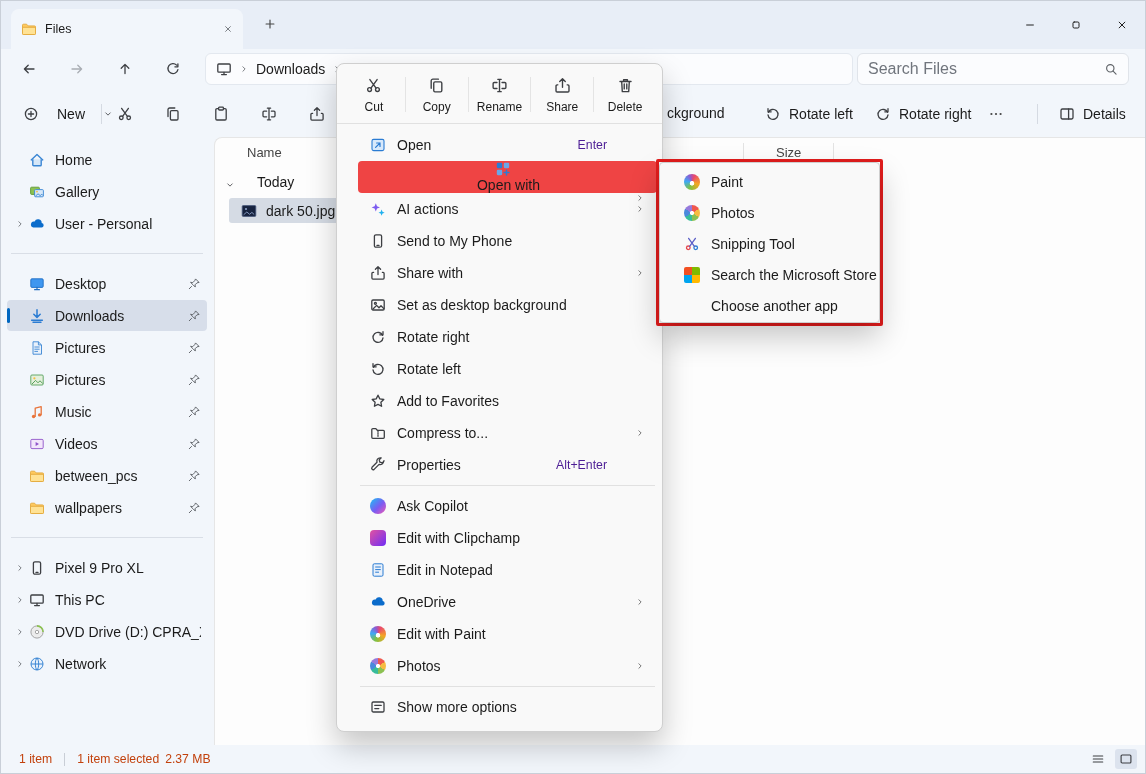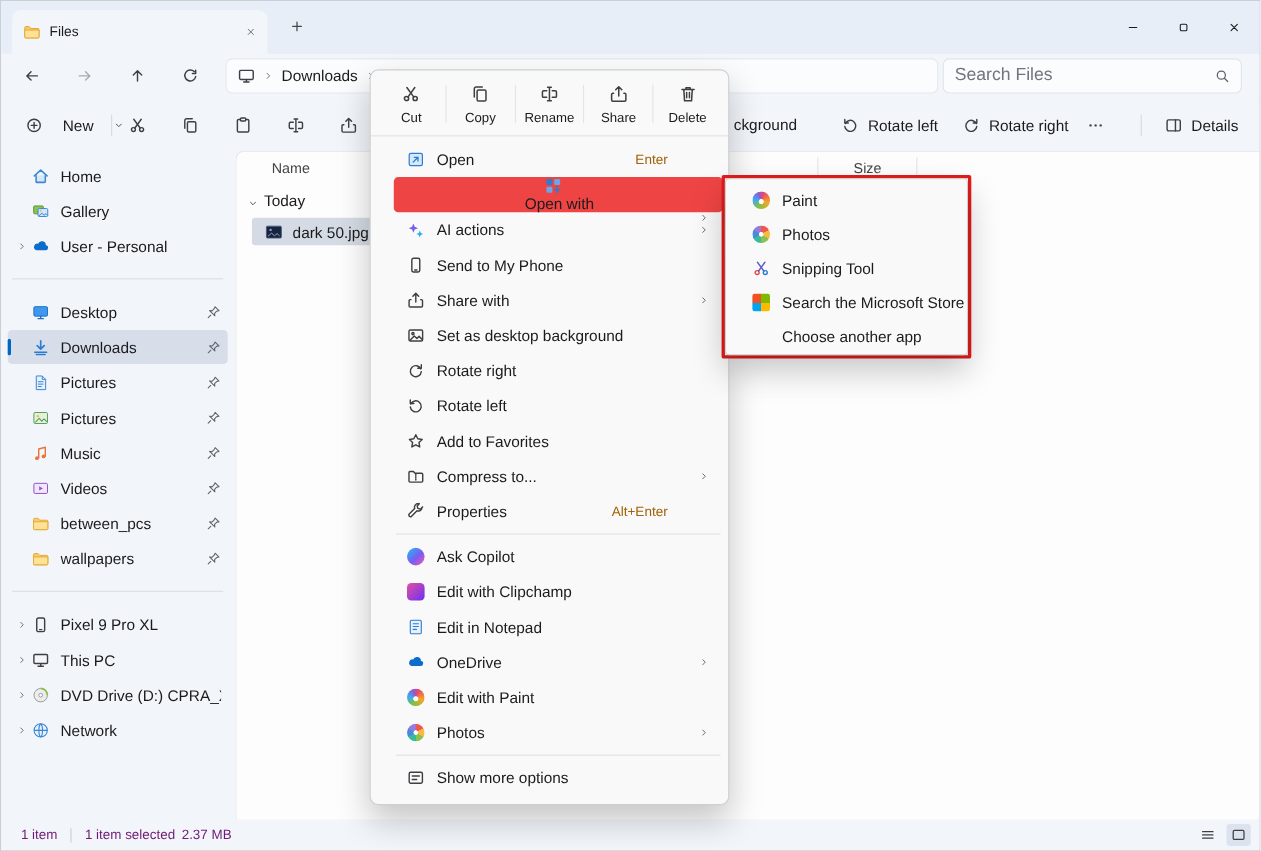--- a/index.html
+++ b/index.html
@@ -55,46 +55,46 @@
   .sb-label{flex:1;white-space:nowrap;overflow:hidden;}
   .sb-pin{margin-left:4px;color:#5f6368;}
   .sb-divider{height:1px;background:#d9dee6;margin:14px 10px;}
 
   
   .content{position:absolute;left:213px;top:136px;right:0;bottom:28px;background:#fdfdfd;border:1px solid #e6e6e6;border-right:none;border-bottom:none;border-top-left-radius:8px;}
   .col-header{position:absolute;left:0;top:0;right:0;height:30px;font-size:13px;color:#444;}
   .col-name{position:absolute;left:32px;top:7px;}
   .col-size{position:absolute;left:561px;top:7px;}
   .col-div{position:absolute;top:5px;width:1px;height:20px;background:#e3e3e3;}
-  .group-row{position:absolute;left:10px;top:36px;display:flex;align-items:flex-end;gap:5px;font-size:14px;}
+  .group-row{position:absolute;left:10px;top:36px;display:flex;align-items:flex-end;gap:22px;font-size:14px;}
   .file-row{position:absolute;left:14px;top:60px;width:498px;height:25px;background:var(--selection,#d5dbe4);border-radius:3px;display:flex;align-items:center;padding:0 4px 0 12px;gap:9px;font-size:14px;}
 
   
   .ctxmenu{position:absolute;left:335px;top:62px;width:327px;background:#f9f9f9;border:1px solid #cfcfcf;border-radius:8px;box-shadow:0 14px 30px rgba(0,0,0,.22);z-index:10;padding-bottom:3px;}
   .quickrow{display:flex;align-items:stretch;padding:8px 6px 6px;border-bottom:1px solid #e1e1e1;}
   .q-btn{flex:1;display:flex;flex-direction:column;align-items:center;gap:6px;padding:5px 0 3px;border-radius:4px;}
   .q-label{font-size:12px;}
   .q-div{width:1px;background:#e4e4e4;margin:5px 0;}
   .menu-items{padding:5px;margin-left:16px;}
   .m-item{display:flex;align-items:center;height:32px;padding:0 10px 0 12px;border-radius:4px;font-size:14px;}
   .m-item.hl{background:#ef4444;flex-direction:column;}
   .m-item .main-ic{margin-right:11px;}
   .m-label{white-space:nowrap;}
-  .m-short{margin-left:auto;color:#a16207;font-size:12.3px;margin-right:40px;white-space:nowrap;}
+  .m-short{margin-left:auto;color:#4c1d95;font-size:12.3px;margin-right:40px;white-space:nowrap;}
   .m-chev{margin-left:auto;color:#5a5a5a;margin-right:2px;}
   .m-sep{height:1px;background:#e1e1e1;margin:4px 2px;}
 
   
   .submenu-wrap{position:absolute;left:655px;top:158px;width:227px;height:167px;border:3px solid var(--annotation,#e11c1c);border-radius:2px;z-index:20;}
   .submenu{width:100%;height:100%;background:#f9f9f9;border:1px solid #cfcfcf;border-radius:4px;box-shadow:0 14px 30px rgba(0,0,0,.22);padding:3px 16px;overflow:hidden;}
   .s-item{display:flex;align-items:center;height:31px;padding:0 8px;border-radius:4px;font-size:14px;}
   .s-item .main-ic{margin-right:11px;}
 
   
-  .statusbar{position:absolute;left:0;bottom:0;right:0;height:28px;background:#f2f6fb;display:flex;align-items:center;font-size:12.2px;color:#701a75;}
+  .statusbar{position:absolute;left:0;bottom:0;right:0;height:28px;background:#f2f6fb;display:flex;align-items:center;font-size:12.2px;color:#c2410c;}
   .st-count{margin-left:18px;}
   .st-div{width:1px;height:13px;background:#c9ced6;margin:0 12px;}
   .st-size{margin-left:6px;}
   .st-views{position:absolute;right:8px;top:4px;display:flex;gap:6px;}
   .st-view{width:22px;height:20px;display:flex;align-items:center;justify-content:center;border-radius:3px;}
   .st-view.active{background:#dce3ee;}
 </style>
 </head>
 <body>
 

